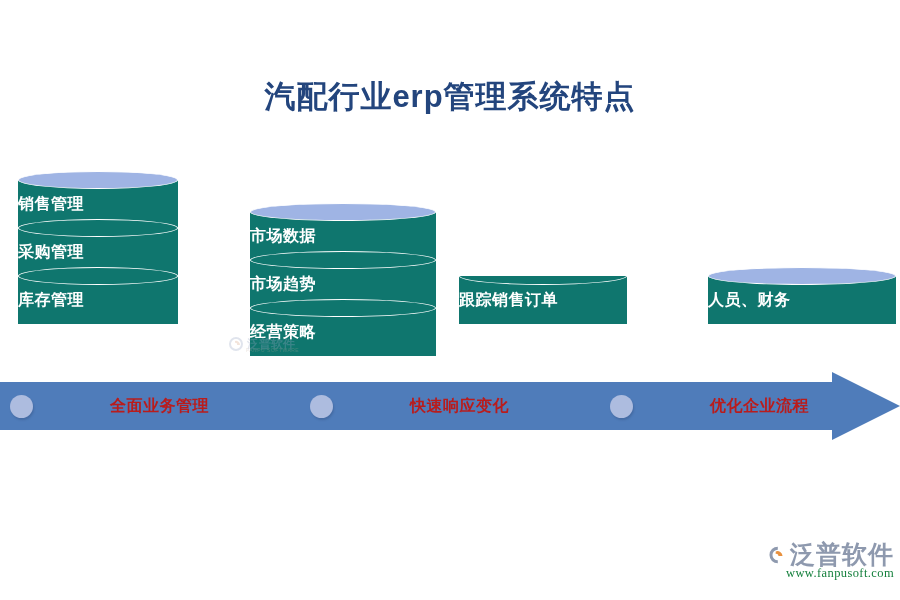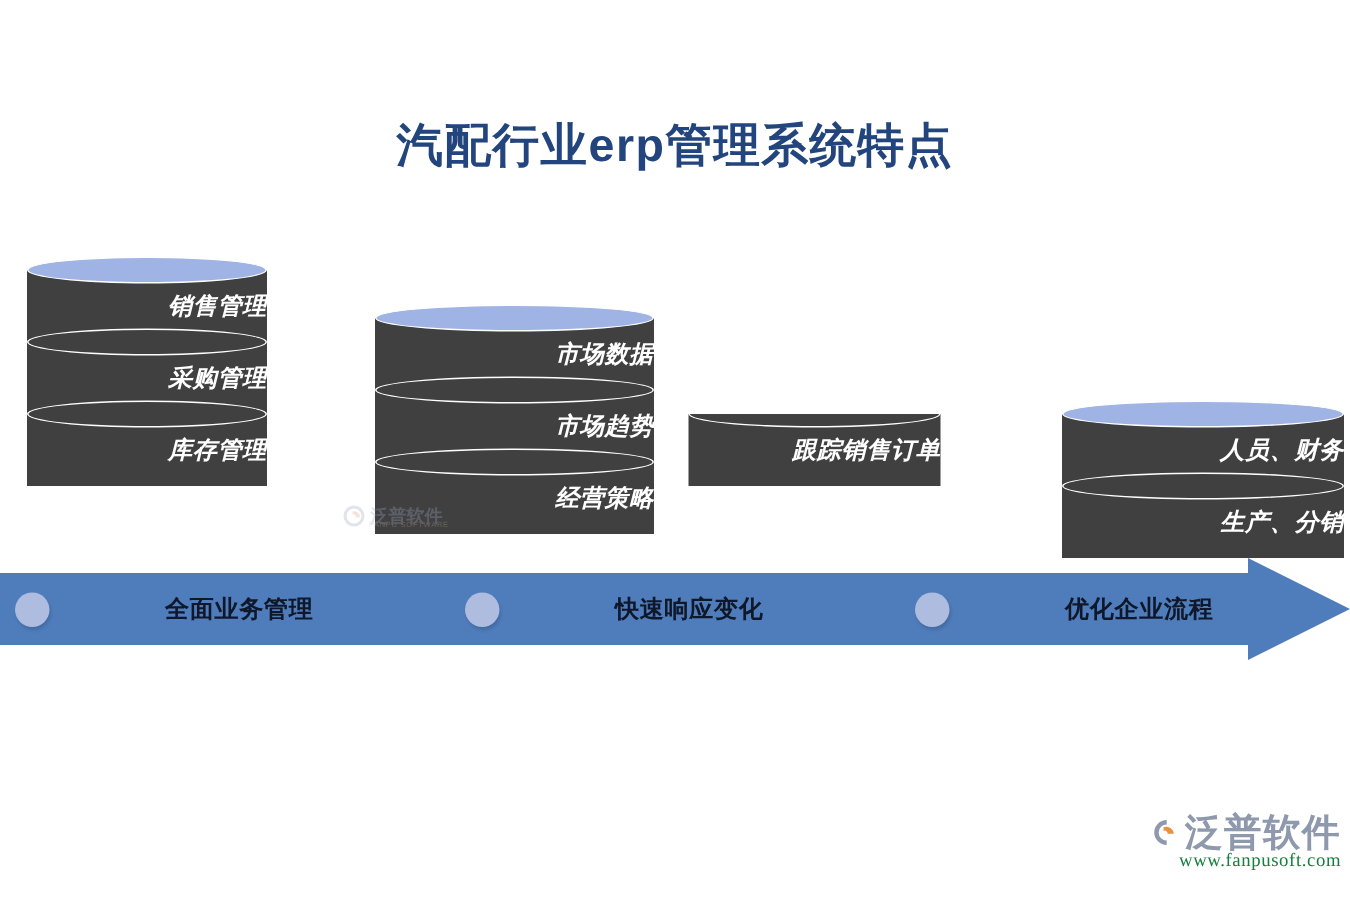--- a/index.html
+++ b/index.html
@@ -35,25 +35,24 @@
   }
 
   
   .stack {
     position: absolute;
     box-sizing: border-box;
   }
   .cyl-seg {
     position: relative;
     box-sizing: border-box;
-    background: #404040;
-    display: flex;
-    align-items: center;
-    justify-content: flex-end;
-    font-style: italic;
+    background: #0f766e;
+    display: flex;
+    align-items: center;
+    justify-content: flex-start;
   }
   
   .cyl-seg .arc {
     position: absolute;
     left: 0;
     top: -9px;
     width: 100%;
     height: 18px;
     border-radius: 50%;
     border: 1.4px solid #ffffff;
@@ -118,21 +117,21 @@
   .bullet {
     width: 23px;
     height: 23px;
     border-radius: 50%;
     background: #adbcdf;
     flex: none;
     margin-left: 10px;
     box-shadow: 1px 2px 2px rgba(40,60,100,0.25);
   }
   .arrow-label {
-    color: #0f172a;
+    color: #b91c1c;
     font-size: 16px;
     font-weight: bold;
     white-space: nowrap;
     flex: 1 1 auto;
     text-align: center;
     letter-spacing: 0.5px;
     padding-right: 14px;
   }
 
   
@@ -238,24 +237,20 @@
         <div class="cyl-seg" style="height: 48px;">
           <div class="arc"></div>
           <span class="cyl-label">跟踪销售订单</span>
         </div>
       </div>
       <div class="stack" style="left: 708px; top: 276px; width: 188px; height: 96px;">
         <div class="cyl-bottom"></div>
         <div class="cyl-seg first" style="height: 48px;">
           <div class="arc"></div>
           <span class="cyl-label">人员、财务</span>
-        </div>
-        <div class="cyl-seg" style="height: 48px;">
-          <div class="arc"></div>
-          <span class="cyl-label">生产、分销</span>
         </div>
       </div>
     </div>
 
   <div id="watermark">
     <svg width="16" height="16" viewBox="0 0 32 32">
       <path d="M16 2 A14 14 0 1 0 16 30 A14 14 0 1 0 16 2 Z M16 6 A10 10 0 1 1 16 26 A10 10 0 1 1 16 6 Z" fill="#9aa7c4"></path>
       <path d="M14 10 A8 8 0 0 1 24 18 L18 18 A3 3 0 0 0 14 14 Z" fill="#d8a98a"></path>
     </svg>
     <span class="wm-text">泛普软件</span>

